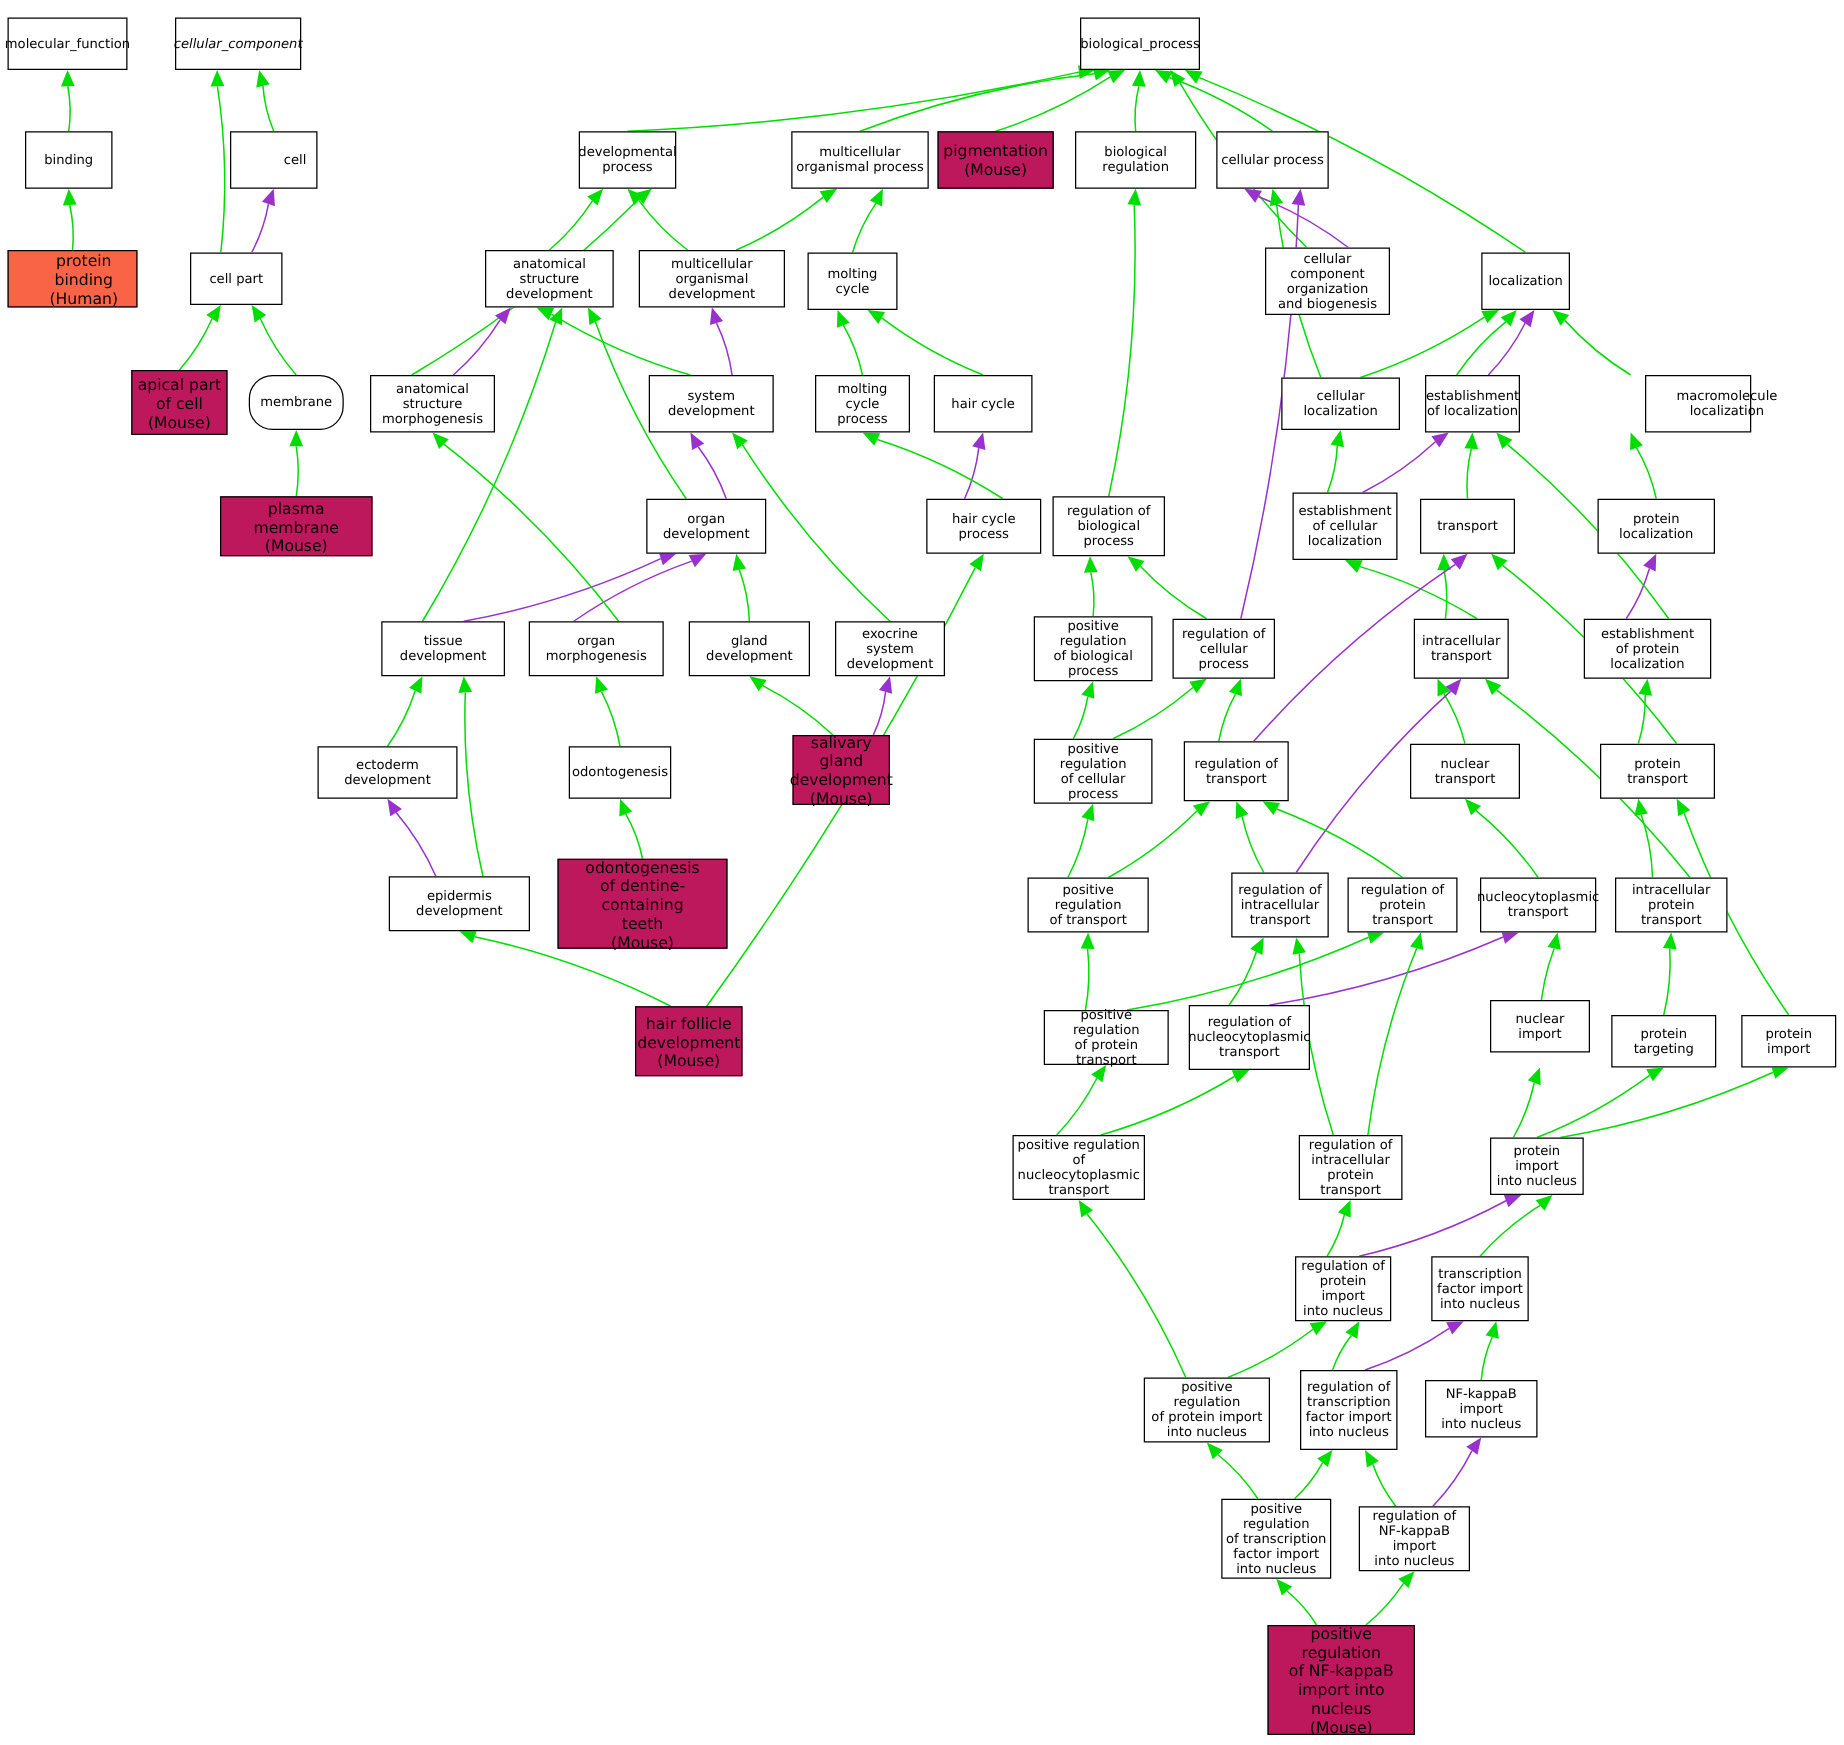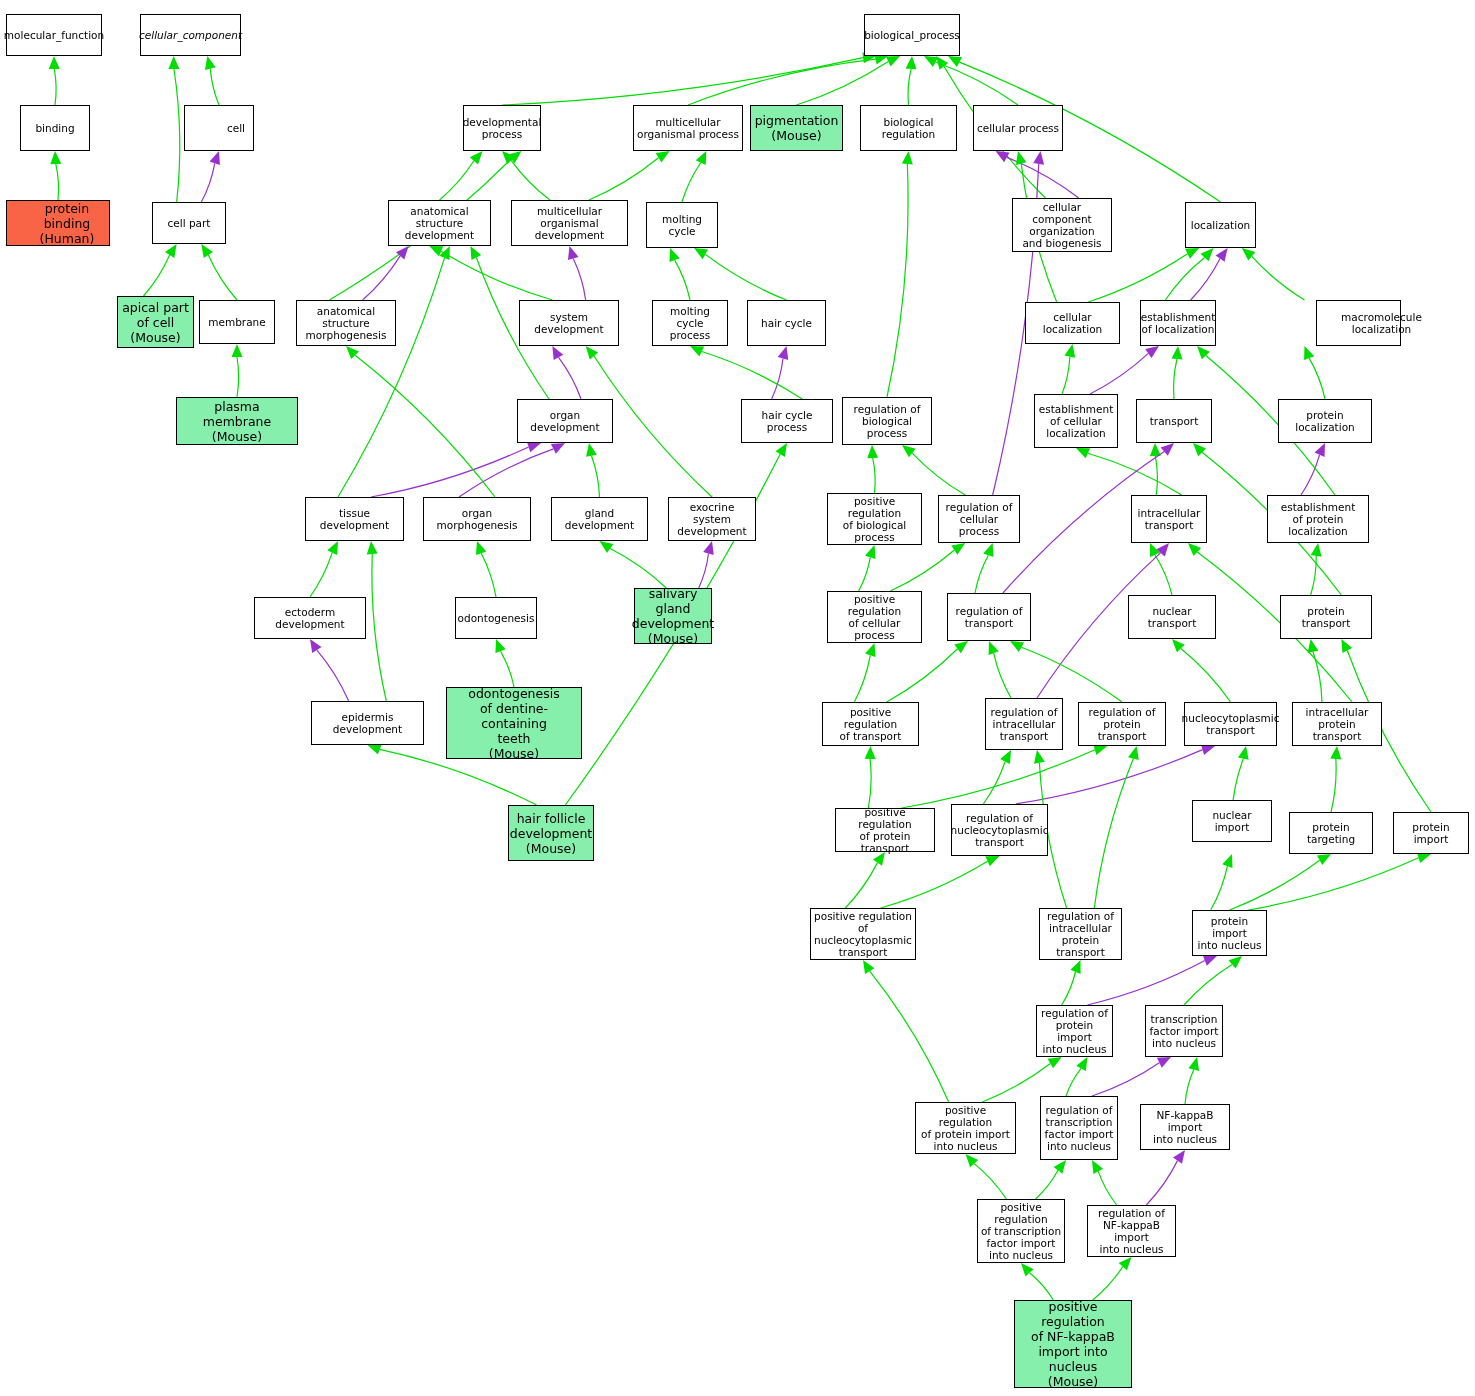--- a/index.html
+++ b/index.html
@@ -2,21 +2,21 @@
 <html><head>
 <meta charset="utf-8">
 <style>
   html,body{margin:0;padding:0;background:#fff;}
   #stage{position:relative;width:1475px;height:1396px;background:#fff;
          font-family:"DejaVu Sans","Liberation Sans",sans-serif;overflow:hidden;}
   #edges{position:absolute;left:0;top:0;width:1475px;height:1396px;pointer-events:none;}
   .node{position:absolute;box-sizing:border-box;border:1px solid #000;background:#fff;
         display:flex;align-items:center;justify-content:center;text-align:center;
         font-size:10.5px;line-height:12px;color:#000;padding:1px 2px;white-space:pre-line;}
-  .node.mouse{background:#86efac;font-size:12.5px;line-height:15px;}
+  .node.mouse{background:#be185d;font-size:12.5px;line-height:15px;}
   .node.human{background:#fa6446;font-size:12.5px;line-height:15px;}
 </style>
 </head>
 <body>
 
 <div id="stage">
   <svg id="edges">
       <path d="M58,200 Q59.83721541131677,181.80785171817394 55.794430822633544,163.97570343634786" stroke="#00dd00" stroke-width="1.2" fill="none"></path>
       <polygon points="55,151 61.28415150724226,163.63959808831058 50.30471013802483,164.31180878438514" fill="#00dd00"></polygon>
       <path d="M55,105 Q57.57262544530637,86.9386468200124 54.26525089061275,68.99729364002481" stroke="#00dd00" stroke-width="1.2" fill="none"></path>
@@ -247,24 +247,24 @@
       <div class="node" style="left: 152px; top: 202px; width: 74px; height: 42px;">cell part</div>
       <div class="node" style="left: 388px; top: 200px; width: 103px; height: 46px;">anatomical structure
 development</div>
       <div class="node" style="left: 511px; top: 200px; width: 117px; height: 46px;">multicellular
 organismal development</div>
       <div class="node" style="left: 646px; top: 202px; width: 72px; height: 46px;">molting cycle</div>
       <div class="node" style="left: 1012px; top: 198px; width: 100px; height: 54px;">cellular component
 organization
 and biogenesis</div>
       <div class="node" style="left: 1185px; top: 202px; width: 71px; height: 46px;">localization</div>
-      <div class="node mouse" style="left: 105px; top: 296px; width: 77px; height: 52px; margin-left: 12px;">apical part
+      <div class="node mouse" style="left: 105px; top: 296px; width: 77px; height: 52px;">apical part
 of cell
 (Mouse)</div>
-      <div class="node" style="left: 199px; top: 300px; width: 76px; height: 44px;">membrane</div>
+      <div class="node" style="left: 199px; top: 300px; width: 76px; height: 44px; border-radius: 19px;">membrane</div>
       <div class="node" style="left: 296px; top: 300px; width: 100px; height: 46px;">anatomical structure
 morphogenesis</div>
       <div class="node" style="left: 519px; top: 300px; width: 100px; height: 46px;">system development</div>
       <div class="node" style="left: 652px; top: 300px; width: 76px; height: 46px;">molting cycle
 process</div>
       <div class="node" style="left: 747px; top: 300px; width: 79px; height: 46px;">hair cycle</div>
       <div class="node" style="left: 1025px; top: 302px; width: 95px; height: 42px;">cellular localization</div>
       <div class="node" style="left: 1140px; top: 300px; width: 76px; height: 46px;">establishment
 of localization</div>
       <div class="node" style="left: 1316px; top: 300px; width: 85px; height: 46px; padding-left: 48px;">macromolecule

